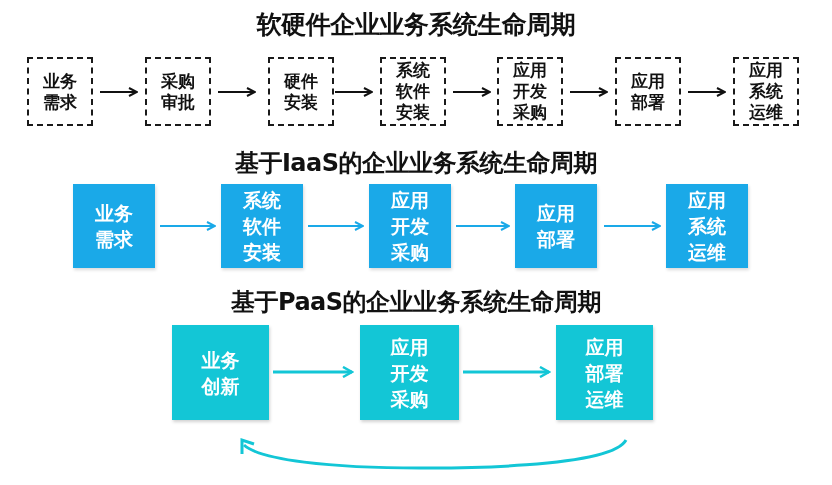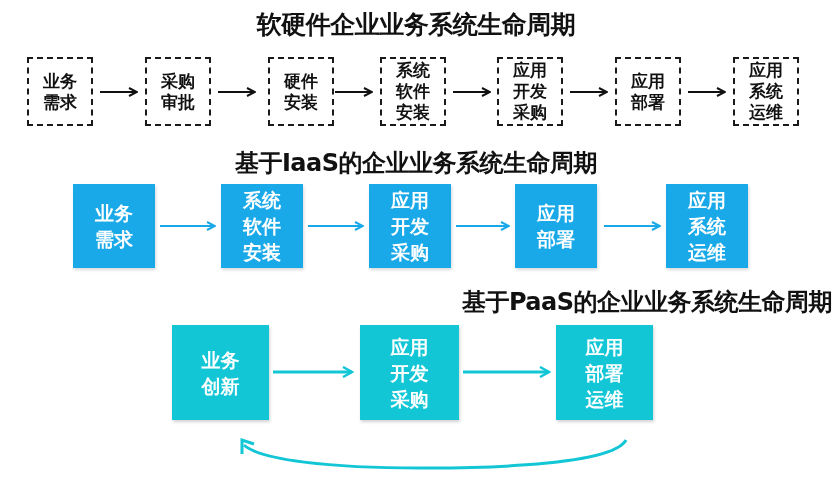--- a/index.html
+++ b/index.html
@@ -2,21 +2,21 @@
 <html><head>
 <meta charset="utf-8">
 <style>
   html, body { margin: 0; padding: 0; background: #ffffff; }
   body { width: 832px; height: 485px; position: relative; overflow: hidden;
          font-family: "DejaVu Sans", sans-serif; }
   .title { position: absolute; left: 0; width: 832px; text-align: center;
            font-weight: bold; color: #111; white-space: nowrap; letter-spacing: -0.5px; }
   .t1 { top: 8px; font-size: 25px; }
   .t2 { top: 147px; font-size: 24px; }
-  .t3 { top: 286px; font-size: 24px; text-align: right; }
+  .t3 { top: 286px; font-size: 24px; }
 
   .box { position: absolute; display: flex; align-items: center; justify-content: center;
          text-align: center; font-weight: bold; box-sizing: border-box; }
   .box span { display: block; white-space: pre-line; }
 
   .dash { border: 2.5px dashed #1a1a1a; width: 66px; height: 69px; top: 57px;
           color: #111; font-size: 17px; line-height: 21px; background: #fff; }
   .blue { background: #1aa9e8; color: #fff; width: 82px; height: 84px; top: 184px;
           font-size: 19px; line-height: 26px; box-shadow: 1px 2px 3px rgba(0,0,0,0.15); }
   .teal { background: #13c6d6; color: #fff; width: 97px; height: 95px; top: 325px;

